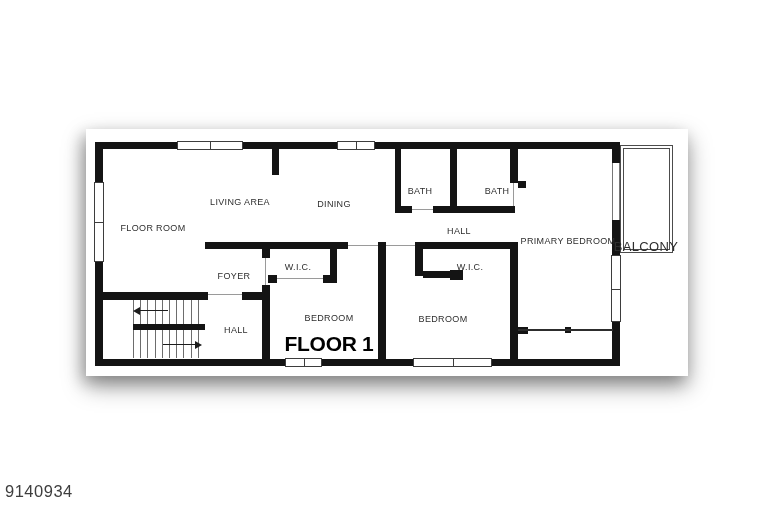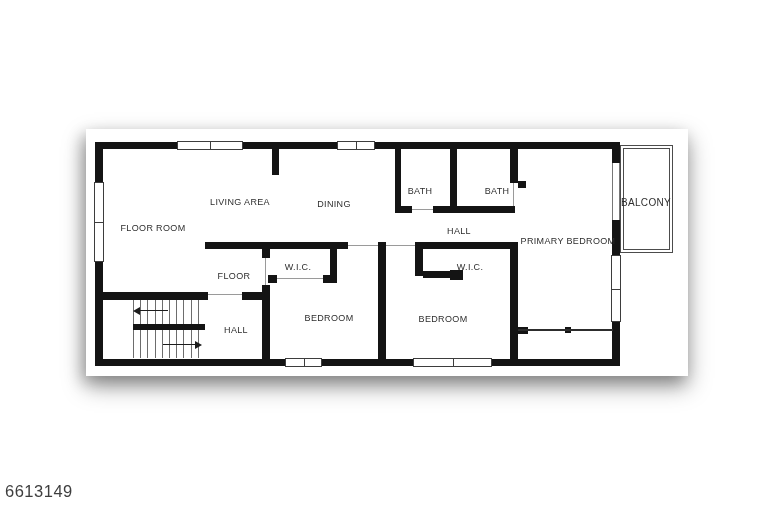--- a/index.html
+++ b/index.html
@@ -25,21 +25,21 @@
   .balcony{position:absolute;left:620px;top:145px;width:53px;height:108px;border:1px solid #4c4c4c;box-sizing:border-box;background:#fff;}
   .balcony::after{content:"";position:absolute;left:2px;top:2px;right:2px;bottom:2px;border:1px solid #4c4c4c;}
   .stairs{
     position:absolute;left:133px;top:300px;width:72px;height:58px;
     background:repeating-linear-gradient(to right,#6d6d6d 0px,#6d6d6d 1px,transparent 1px,transparent 7.2px);
   }
   .lbl{
     position:absolute;transform:translate(-50%,-50%);
     font-size:9px;color:#2e2e2e;letter-spacing:.35px;white-space:nowrap;
   }
-  .lbl-sm{font-size:10px;}
+  .lbl-sm{font-size:13px;margin-top:44px;}
   .title{
     position:absolute;transform:translate(-50%,-50%);
     font-size:21px;font-weight:bold;color:#000;letter-spacing:-.3px;white-space:nowrap;
   }
   .watermark{
     position:absolute;left:5px;top:482px;
     font-size:16.5px;color:#3e3e3e;letter-spacing:.5px;
   }
   .shaft{position:absolute;background:#1c1c1c;height:1px;}
   .ah-left{position:absolute;width:0;height:0;border-top:4px solid transparent;border-bottom:4px solid transparent;border-right:7px solid #1c1c1c;}
@@ -116,23 +116,24 @@
   <div class="ah-right" style="left:195px;top:341px"></div>
 
   <div class="lbl" style="left:153px;top:228px">FLOOR ROOM</div>
   <div class="lbl" style="left:240px;top:202px">LIVING AREA</div>
   <div class="lbl" style="left:334px;top:204px">DINING</div>
   <div class="lbl" style="left:420px;top:191px">BATH</div>
   <div class="lbl" style="left:497px;top:191px">BATH</div>
   <div class="lbl" style="left:459px;top:231px">HALL</div>
   <div class="lbl" style="left:568px;top:241px">PRIMARY BEDROOM</div>
   <div class="lbl lbl-sm" style="left:646px;top:202px">BALCONY</div>
-  <div class="lbl" style="left:234px;top:276px">FLOOR</div>
+  <div class="lbl" style="left:234px;top:276px">FOYER</div>
   <div class="lbl" style="left:298px;top:267px">W.I.C.</div>
   <div class="lbl" style="left:470px;top:267px">W.I.C.</div>
   <div class="lbl" style="left:236px;top:330px">HALL</div>
   <div class="lbl" style="left:329px;top:318px">BEDROOM</div>
   <div class="lbl" style="left:443px;top:319px">BEDROOM</div>
 
+  <div class="title" style="left:329px;top:344px">FLOOR 1</div>
 
-  <div class="watermark">6613149</div>
+  <div class="watermark">9140934</div>
 
 </div>
 
 </body></html>

